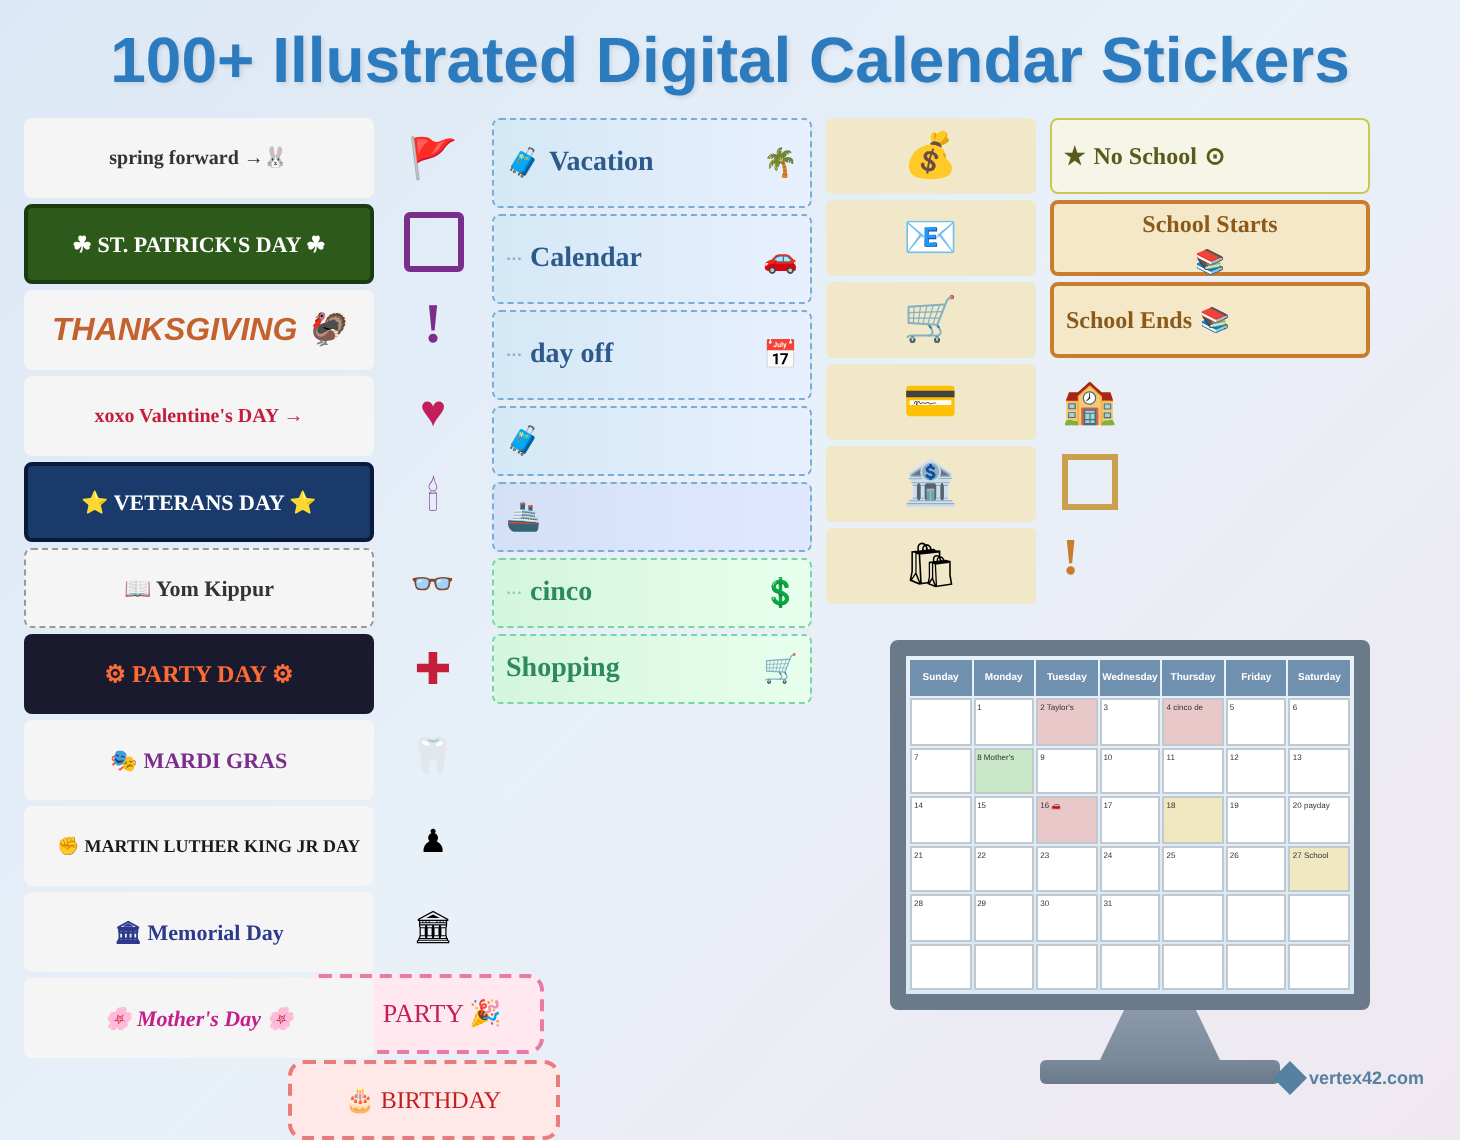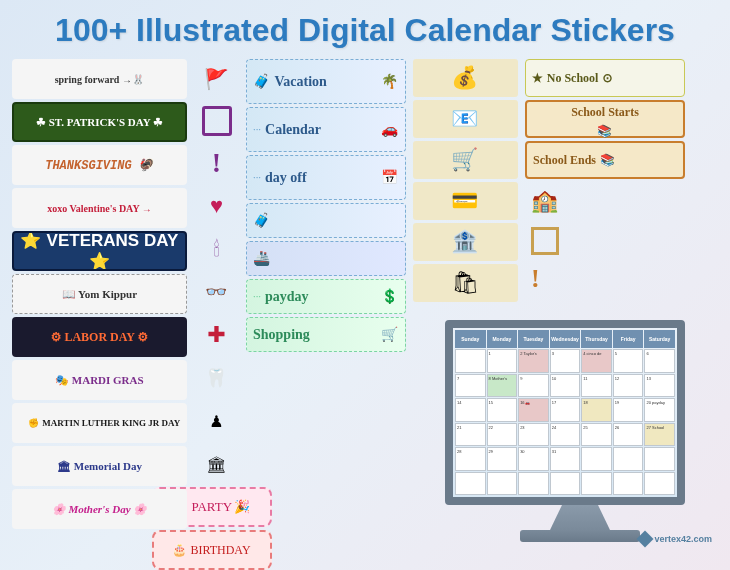--- a/index.html
+++ b/index.html
@@ -68,35 +68,35 @@
     .sticker-patrick {
       background: #2d5a1b;
       color: #fff;
       font-family: 'Comic Sans MS', cursive;
       font-size: 11px;
       border: 2px solid #1a3a0f;
     }
     .sticker-thanksgiving {
       background: #f5f5f5;
       color: #c4622d;
-      font-family: Liberation Mono, monospace;
-      font-size: 12px;
+      font-family: Liberation Sans, sans-serif;
+      font-size: 16px;
       font-style: italic;
     }
     .sticker-valentines {
       background: #f5f5f5;
       color: #c41e3a;
       font-family: 'Comic Sans MS', cursive;
       font-size: 10px;
     }
     .sticker-veterans {
       background: #1a3a6b;
       color: #fff;
-      font-family: Liberation Sans, sans-serif;
-      font-size: 17px;
+      font-family: Liberation Serif, serif;
+      font-size: 11px;
       border: 2px solid #0a1a3b;
     }
     .sticker-yomkippur {
       background: #f5f5f5;
       color: #333;
       font-family: 'Comic Sans MS', cursive;
       font-size: 11px;
       border: 1px dashed #999;
     }
     .sticker-laborday {
@@ -396,41 +396,41 @@
 
   <div class="content-grid">
 
     <div class="col-holidays">
       <div class="sticker sticker-spring">spring forward →🐰</div>
       <div class="sticker sticker-patrick">☘ ST. PATRICK'S DAY ☘</div>
       <div class="sticker sticker-thanksgiving">THANKSGIVING 🦃</div>
       <div class="sticker sticker-valentines">xoxo Valentine's DAY →</div>
       <div class="sticker sticker-veterans">⭐ VETERANS DAY ⭐</div>
       <div class="sticker sticker-yomkippur">📖 Yom Kippur</div>
-      <div class="sticker sticker-laborday">⚙ LABOR DAY ⚙</div>
+      <div class="sticker sticker-laborday">⚙ PARTY DAY ⚙</div>
       <div class="sticker sticker-mardi">🎭 MARDI GRAS</div>
       <div class="sticker sticker-mlk">✊ MARTIN LUTHER KING JR DAY</div>
       <div class="sticker sticker-memorial">🏛 Memorial Day</div>
       <div class="sticker sticker-mothers">🌸 Mother's Day 🌸</div>
     </div>
 
     <div class="col-symbols">
       <div class="symbol-item" style="color:#c41e3a; font-size:20px;">🚩</div>
       <div class="symbol-item" style="border:3px solid #7b2d8b; width:30px; height:30px; margin:4px auto;"></div>
       <div class="symbol-item" style="color:#7b2d8b; font-size:28px; font-weight:bold; font-family:'Comic Sans MS',cursive;">!</div>
       <div class="symbol-item" style="color:#c41e5a; font-size:22px;">♥</div>
       <div class="symbol-item" style="color:#7b2d8b; font-size:20px;">🕯</div>
       <div class="symbol-item" style="color:#7b2d8b; font-size:18px;">👓</div>
       <div class="symbol-item" style="color:#c41e3a; font-size:22px;">✚</div>
       <div class="symbol-item" style="color:#c41e3a; font-size:18px;">🦷</div>
       <div class="symbol-item" style="font-size:16px;">♟</div>
       <div class="symbol-item" style="font-size:16px;">🏛</div>
 
       <div class="sticker-party" style="width:120px; font-size:13px; margin-left:-10px;">🎉 PARTY 🎉</div>
-      <div class="sticker-birthday" style="width:120px; font-size:12px; margin-left:-10px;">🎂 BIRTHDAY</div>
+      <div class="sticker-birthday" style="width:136px; font-size:12px; margin-left:-10px;">🎂 BIRTHDAY</div>
     </div>
 
     <div class="col-activities">
       <div class="activity-sticker activity-vacation">
         <span>🧳</span>
         <span>Vacation</span>
         <span style="margin-left:auto;">🌴</span>
       </div>
       <div class="activity-sticker activity-roadtrip">
         <span style="font-size:8px; color:#7badd4;">···</span>
@@ -443,21 +443,21 @@
         <span style="margin-left:auto;">📅</span>
       </div>
       <div class="activity-sticker activity-extra">
         <span>🧳</span>
       </div>
       <div class="activity-sticker activity-extra" style="background: linear-gradient(to right, #d4e0f5, #e0e8ff);">
         <span>🚢</span>
       </div>
       <div class="activity-sticker activity-payday">
         <span style="font-size:8px; color:#7bd4a4;">···</span>
-        <span>payday</span>
+        <span>cinco</span>
         <span style="margin-left:auto;">💲</span>
       </div>
       <div class="activity-sticker activity-shopping">
         <span>Shopping</span>
         <span style="margin-left:auto;">🛒</span>
       </div>
     </div>
 
     <div class="col-finance">
       <div class="finance-item" style="background:#f0e8c8; font-size:22px;">💰</div>

